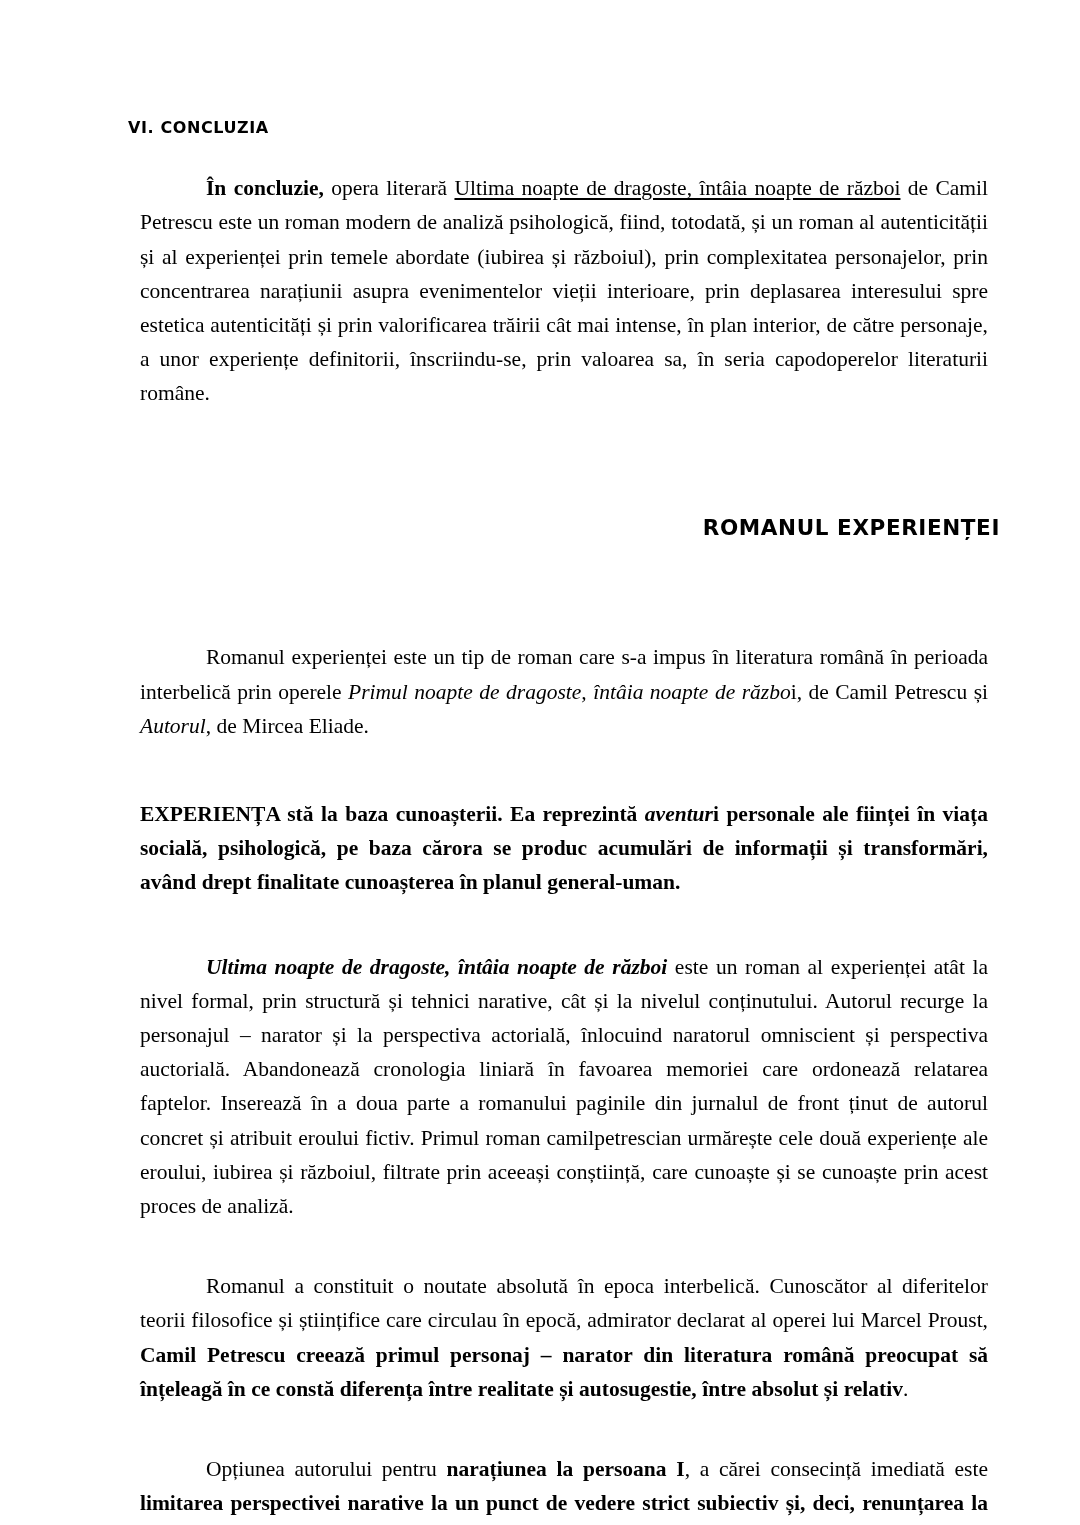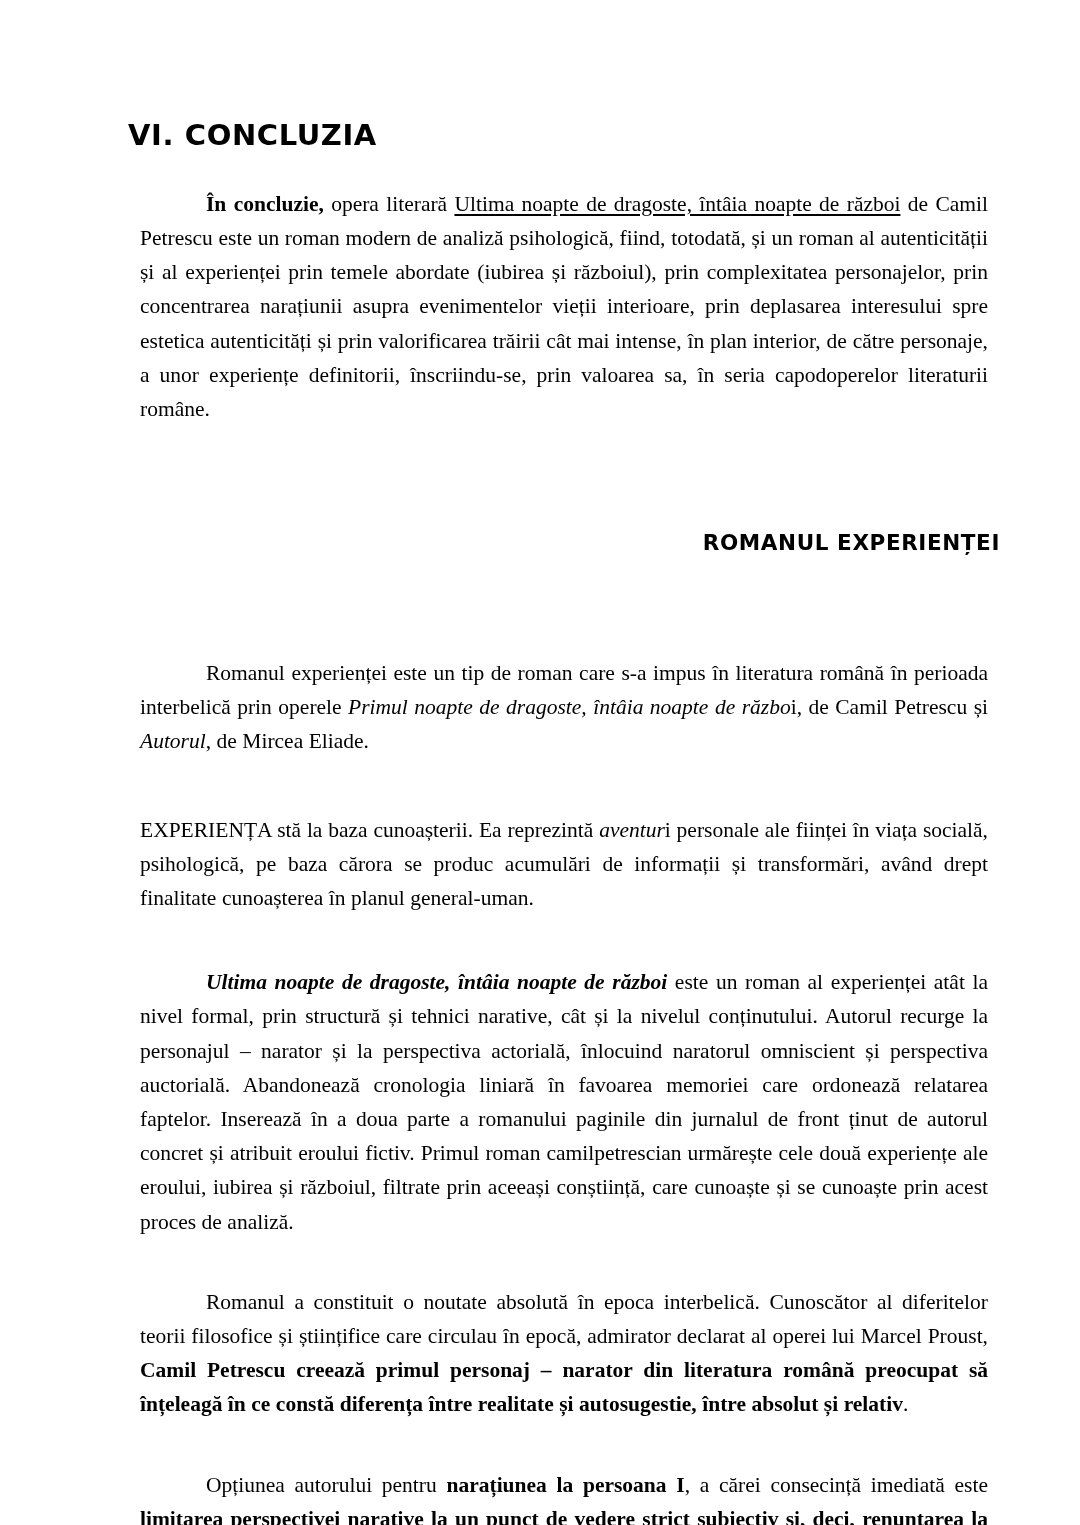--- a/index.html
+++ b/index.html
@@ -26,21 +26,21 @@
     position: absolute;
     left: 128px;
     top: 118px;
     width: 872px;
   }
 
   
   .h-section {
     font-family: "DejaVu Sans", "Liberation Sans", sans-serif;
     font-weight: bold;
-    font-size: 29px;
+    font-size: 16px;
     letter-spacing: 0.6px;
     line-height: 1.2;
     margin: 0 0 34px 0;
     text-align: left;
   }
   .h-center {
     font-family: "DejaVu Sans", "Liberation Sans", sans-serif;
     font-weight: bold;
     font-size: 21.5px;
     letter-spacing: 0.6px;
@@ -53,21 +53,21 @@
   p.body {
     font-size: 21.5px;
     line-height: 34.2px;
     text-align: justify;
     margin: 12px;
     -webkit-hyphens: none;
     hyphens: none;
     word-spacing: 0.1px;
   }
   p.indent { text-indent: 66px; }
-  p.noindent { text-indent: 0; }
+  p.noindent { text-indent: 0; font-weight: bold; }
 
   .sp-after-p1 { height: 92px; }
   .sp-after-h2 { height: 88px; }
   .sp-gap-sm   { height: 22px; }
   .sp-gap-md   { height: 26px; }
   .sp-gap-lg   { height: 30px; }
 
   b  { font-weight: bold; }
   i  { font-style: italic; }
   .bi { font-weight: bold; font-style: italic; }

